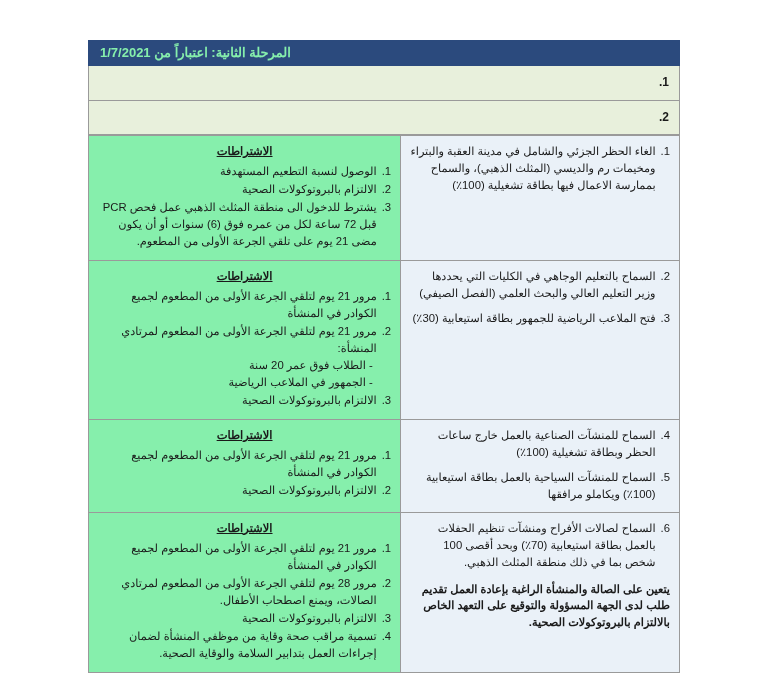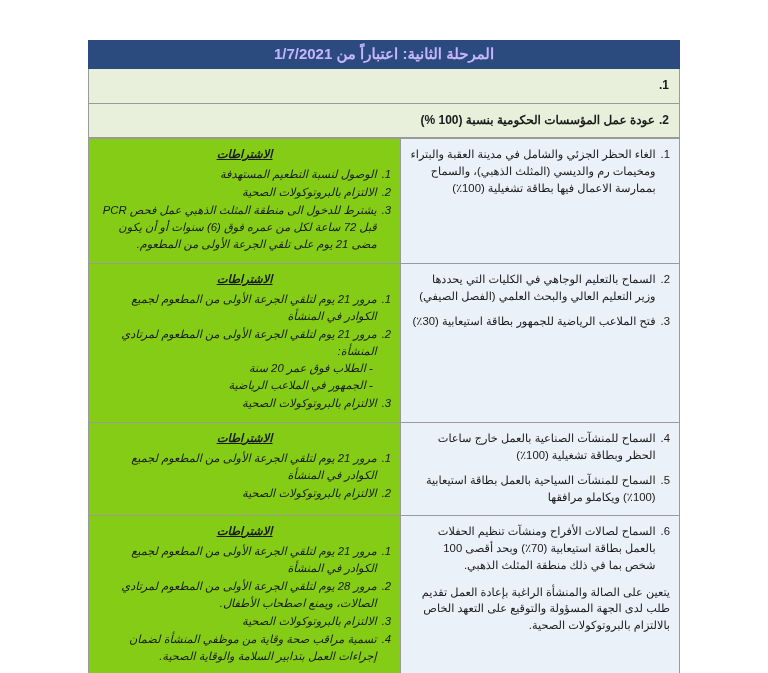--- a/index.html
+++ b/index.html
@@ -16,24 +16,24 @@
   }
   .page {
     position: relative;
     width: 768px;
     height: 673px;
     box-sizing: border-box;
     padding: 40px 88px 20px 88px;
   }
   .header-bar {
     background: #2b4a7d;
-    color: #c4b5fd;
-    font-size: 15px;
-    font-weight: bold;
-    text-align: center;
+    color: #86efac;
+    font-size: 13px;
+    font-weight: bold;
+    text-align: left;
     padding: 5px 12px 6px 12px;
     direction: rtl;
   }
   .header-bar .hdr-text {
     display: inline-block;
     direction: rtl;
     unicode-bidi: embed;
   }
   .top-rows {
     border: 1px solid #9a9a9a;
@@ -70,22 +70,21 @@
     padding: 7px 9px 9px 9px;
     font-size: 11.3px;
     line-height: 1.5;
   }
   td.col-right {
     width: 47%;
     background: #eaf1f8;
   }
   td.col-left {
     width: 53%;
-    background: #84cc16;
-    font-style: italic;
+    background: #86efac;
   }
   .cond-title {
     text-align: center;
     font-weight: bold;
     text-decoration: underline;
     font-size: 11.5px;
     margin-bottom: 3px;
   }
   ol.items {
     list-style: none;
@@ -101,20 +100,21 @@
     flex: 0 0 auto;
     margin-left: 5px;
   }
   ol.items > li .body { flex: 1 1 auto; }
   .sub {
     display: block;
     padding-right: 4px;
   }
   .plain-p {
     margin: 0 0 2px 0;
+    font-weight: bold;
   }
   .gap-p {
     margin-top: 10px;
   }
   .right-item {
     display: flex;
     align-items: flex-start;
     margin-bottom: 8px;
   }
   .right-item:last-child { margin-bottom: 0; }
@@ -132,21 +132,20 @@
   <div class="header-bar">
     <span class="hdr-text">المرحلة الثانية: اعتباراً من 1/7/2021</span>
   </div>
 
   <div class="top-rows">
     <div class="top-row">
       <span class="num">1.</span>
     </div>
     <div class="top-row">
       <span class="num">2.</span>
-      <span class="txt">عودة عمل المؤسسات الحكومية بنسبة (100 %)</span>
     </div>
   </div>
 
   <table class="main">
     <tbody>
 
       <tr>
         <td class="col-right">
           <div class="right-item">
             <span class="idx">1.</span>

